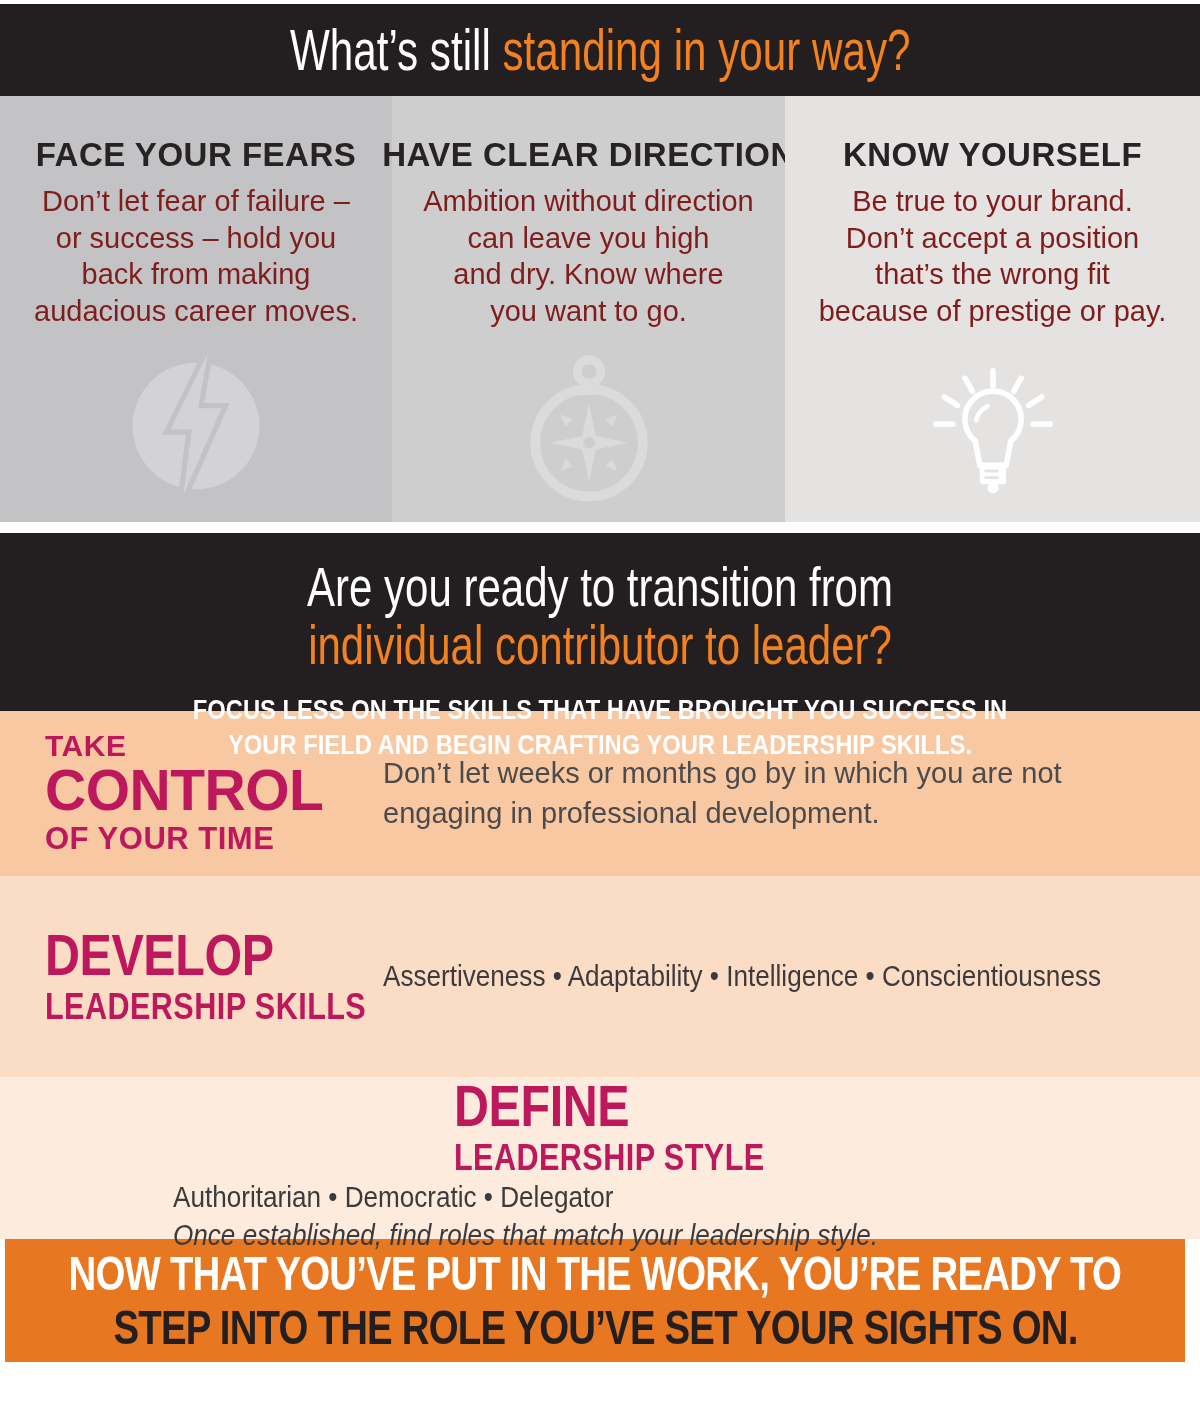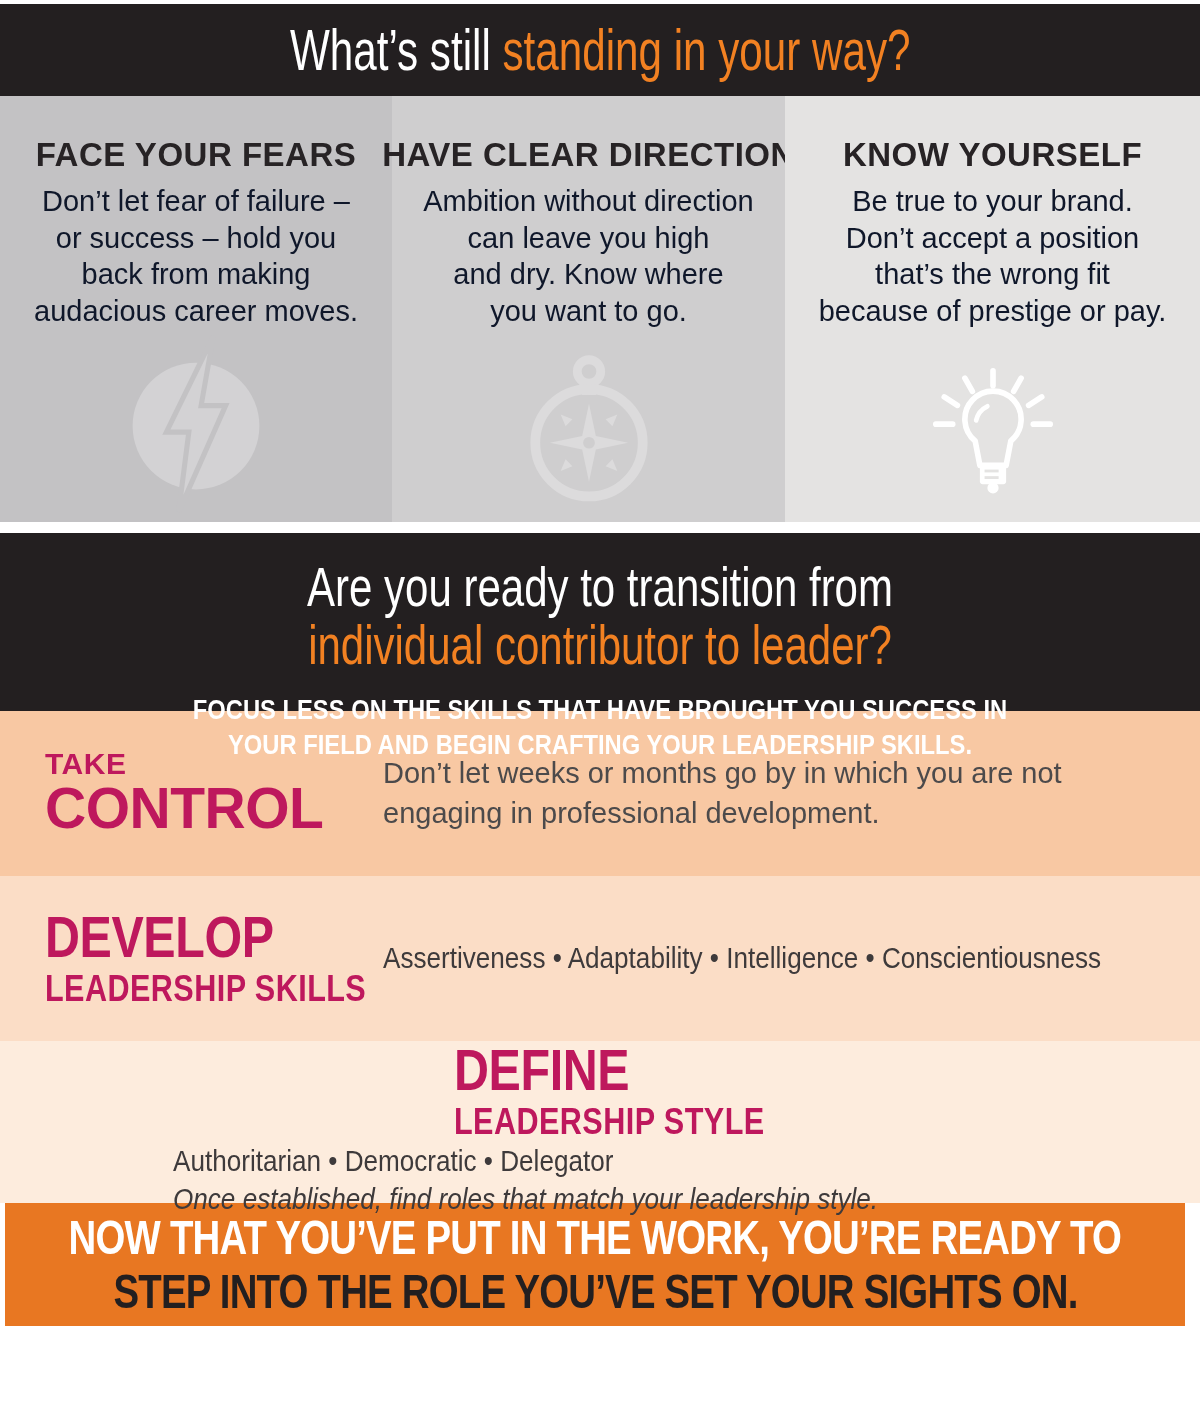--- a/index.html
+++ b/index.html
@@ -13,37 +13,37 @@
   .header-title .w { color:#ffffff; }
   .header-title .o { color:#f28122; }
 
   
   .columns { height:426px; display:flex;justify-content:space-between; }
   .col { display:flex; flex-direction:column; align-items:center; padding:0 16px; }
   .col1 { width:392px; background:#c3c2c4; }
   .col2 { width:393px; background:#cfcecf; }
   .col3 { width:415px; background:#e4e3e2; }
   .col-title { margin-top:40px; font-size:33px; font-weight:700; color:#272325; letter-spacing:0.5px; text-align:center; white-space:nowrap; }
-  .col-body { margin-top:9px; font-size:29px; line-height:1.26; color:#0f172a; text-align:center; white-space:pre-line; }
+  .col-body { margin-top:9px; font-size:29px; line-height:1.26; color:#7f1d1d; text-align:center; white-space:pre-line; }
   .col-icon { flex:1; display:flex; align-items:flex-end; justify-content:center; padding-bottom:6px; }
 
   
   .white-gap { height:11px; background:#ffffff; }
 
   
   .transition { height:178px; background:#231f20; text-align:center; padding-top:26px; }
   .trans-line { font-size:56px; line-height:1.0; white-space:nowrap; transform:scaleX(0.75); transform-origin:center; font-weight:400; }
   .trans-line.white { color:#ffffff; }
   .trans-line.orange { color:#f28122; margin-top:2px; }
   .trans-sub { margin-top:20px; color:#ffffff; font-size:27px; font-weight:700; line-height:1.3; white-space:pre-line; transform:scaleX(0.88); transform-origin:center; }
 
   
   .step { display:flex; align-items:center; }
   .step1 { height:165px; background:#f8c8a3; }
-  .step2 { height:165px; background:#fbddc6; }
+  .step2 { height:201px; background:#fbddc6; }
   .step3 { height:162px; background:#fdecdd;flex-direction:column; }
   .step-left { width:338px; margin-left:45px; color:#be185d; }
   .step-right { flex:1; padding-right:70px; color:#4c4a4b; }
   .kicker { font-size:30px; font-weight:800; letter-spacing:0.5px; line-height:1.0; }
   .big { font-size:57px; font-weight:800; letter-spacing:-0.5px; line-height:1.02; }
   .sub { font-size:31px; font-weight:800; letter-spacing:0.5px; line-height:1.1; margin-top:3px; }
   .big.cond, .sub.cond { transform:scaleX(0.85); transform-origin:left; white-space:nowrap; }
   .step-body { font-size:29px; line-height:1.35; white-space:pre-line; }
   .step-body.cond { transform:scaleX(0.9); transform-origin:left; white-space:nowrap; color:#3e3a3b; }
   .step-note { font-size:29px; font-style:italic; margin-top:2px; transform:scaleX(0.9); transform-origin:left; white-space:nowrap; color:#3e3a3b; }
@@ -138,20 +138,21 @@
     <div class="trans-line white">Are you ready to transition from</div>
     <div class="trans-line orange">individual contributor to leader?</div>
     <div class="trans-sub">FOCUS LESS ON THE SKILLS THAT HAVE BROUGHT YOU SUCCESS IN
 YOUR FIELD AND BEGIN CRAFTING YOUR LEADERSHIP SKILLS.</div>
   </div>
 
   <div class="step step1">
     <div class="step-left">
       <div class="kicker">TAKE</div>
       <div class="big">CONTROL</div>
+      <div class="sub">OF YOUR TIME</div>
     </div>
     <div class="step-right">
       <div class="step-body">Don’t let weeks or months go by in which you are not
 engaging in professional development.</div>
     </div>
   </div>
 
   <div class="step step2">
     <div class="step-left">
       <div class="big cond">DEVELOP</div>

